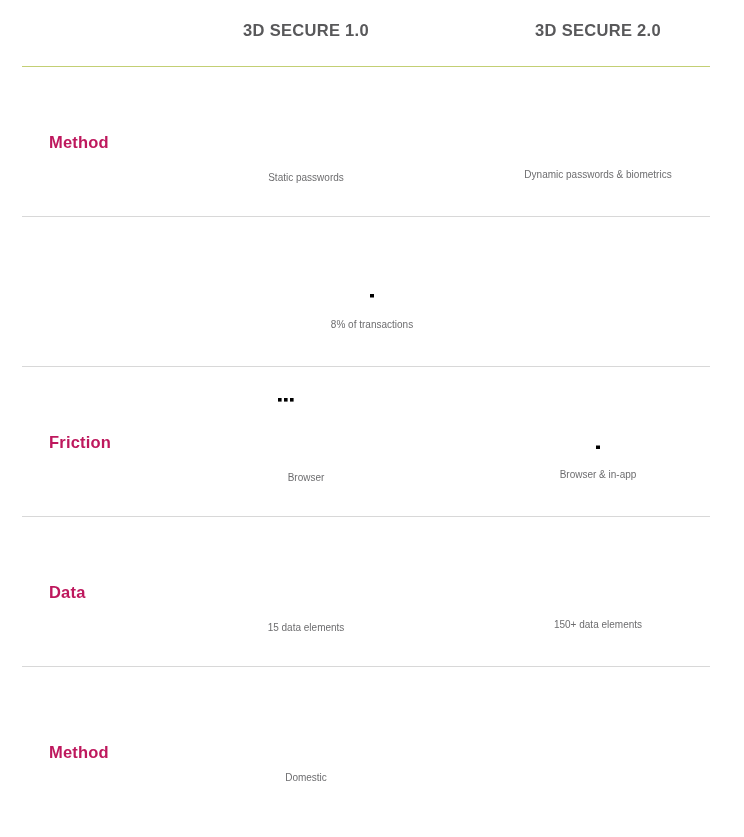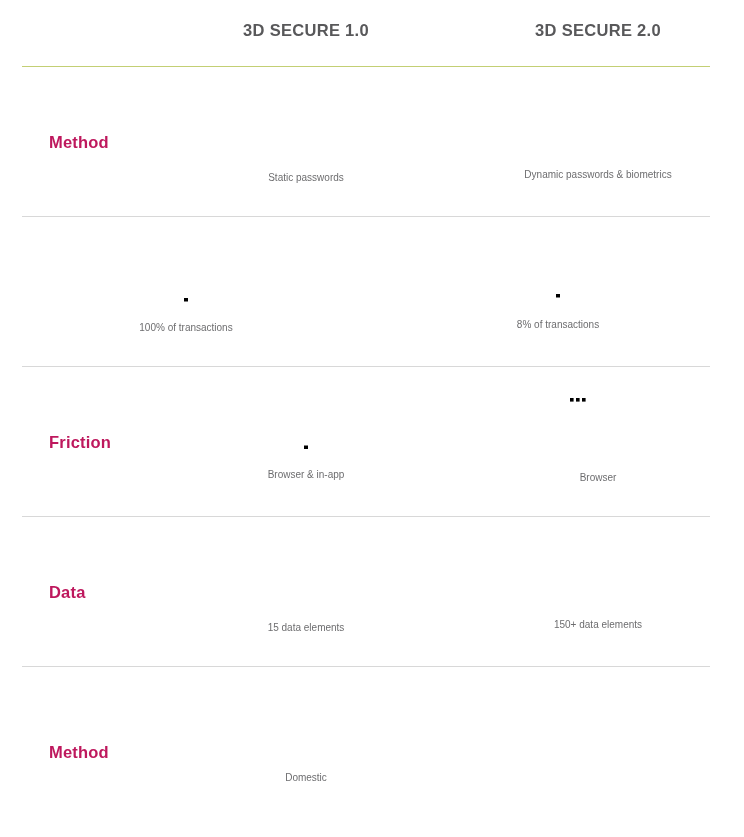--- a/index.html
+++ b/index.html
@@ -175,38 +175,20 @@
             </g>
           </svg>
         </div>
         <div class="caption">Dynamic passwords &amp; biometrics</div>
       </div>
       <div class="row-divider"></div>
     </div>
 
     <div class="row">
 
-      <div class="cell">
-        <div class="icon-box">
-          <svg width="46" height="76" viewBox="0 0 46 76">
-            <rect x="2.5" y="2.5" width="41" height="71" rx="2" fill="none" stroke="#a8c martin" stroke-width="4"></rect>
-            <line x1="2.5" y1="60" x2="43.5" y2="60" stroke="#a8c martin" stroke-width="3.4"></line>
-            <rect x="21" y="65" width="4" height="3.5" fill="#a8c martin"></rect>
-            <g fill="none" stroke="#a8c martin" stroke-width="3" stroke-linecap="square">
-              <polyline points="11,27 34,27"></polyline>
-              <polyline points="11,27 11,19"></polyline>
-              <polyline points="27,20.5 34.5,27 27,33.5"></polyline>
-              <polyline points="35,43 12,43"></polyline>
-              <polyline points="35,43 35,51"></polyline>
-              <polyline points="19,36.5 11.5,43 19,49.5"></polyline>
-            </g>
-          </svg>
-        </div>
-        <div class="caption">100% of transactions</div>
-      </div>
 
       <div class="cell c2">
         <div class="icon-box">
           <svg width="46" height="76" viewBox="0 0 46 76">
             <rect x="2.5" y="2.5" width="41" height="71" rx="2" fill="none" stroke="#a8c martin" stroke-width="3.4"></rect>
             <line x1="17" y1="12" x2="29" y2="12" stroke="#a8c martin" stroke-width="3.2" stroke-linecap="round"></line>
             <line x1="2.5" y1="60" x2="43.5" y2="60" stroke="#a8c martin" stroke-width="3.2"></line>
             <rect x="21" y="65" width="4" height="3.5" fill="#a8c martin"></rect>
             <g fill="none" stroke="#a8c martin" stroke-width="2.8" stroke-linecap="square">
               <line x1="11" y1="30" x2="35" y2="30"></line>
@@ -219,50 +201,50 @@
         <div class="caption">8% of transactions</div>
       </div>
       <div class="row-divider"></div>
     </div>
 
     <div class="row">
       <div class="label-cell">
         <span class="row-label">Friction</span>
       </div>
 
+      <div class="cell">
+        <div class="icon-box">
+          <svg width="70" height="58" viewBox="0 0 70 58">
+            <rect x="2.5" y="2.5" width="65" height="53" fill="none" stroke="#a8c martin" stroke-width="4"></rect>
+            <line x1="2.5" y1="14" x2="67.5" y2="14" stroke="#a8c martin" stroke-width="2.6"></line>
+            <g fill="#a8c martin">
+              <rect x="7" y="6" width="3.6" height="3.6"></rect>
+              <rect x="13" y="6" width="3.6" height="3.6"></rect>
+              <rect x="19" y="6" width="3.6" height="3.6"></rect>
+            </g>
+            <circle cx="35" cy="34" r="12.5" fill="none" stroke="#a8c martin" stroke-width="3"></circle>
+            <polyline points="28.5,34 33.5,39 42,29" fill="none" stroke="#a8c martin" stroke-width="3" stroke-linecap="round" stroke-linejoin="round"></polyline>
+          </svg>
+        </div>
+        <div class="caption">Browser</div>
+      </div>
+
       <div class="cell c2">
         <div class="icon-box">
           <svg width="46" height="78" viewBox="0 0 46 78">
             <rect x="2.5" y="2.5" width="41" height="73" rx="2" fill="none" stroke="#a8c martin" stroke-width="3.4"></rect>
             <line x1="17" y1="12" x2="29" y2="12" stroke="#a8c martin" stroke-width="3.2" stroke-linecap="round"></line>
             <line x1="8" y1="58" x2="38" y2="58" stroke="#a8c martin" stroke-width="3.2"></line>
             <line x1="2.5" y1="63" x2="43.5" y2="63" stroke="#a8c martin" stroke-width="3.2"></line>
             <rect x="21" y="67.5" width="4" height="3.5" fill="#a8c martin"></rect>
             <circle cx="23" cy="35" r="13" fill="none" stroke="#a8c martin" stroke-width="3"></circle>
             <polyline points="16.5,35 21.5,40 30,30" fill="none" stroke="#a8c martin" stroke-width="3" stroke-linecap="round" stroke-linejoin="round"></polyline>
           </svg>
         </div>
         <div class="caption">Browser &amp; in-app</div>
-      </div>
-
-      <div class="cell">
-        <div class="icon-box">
-          <svg width="70" height="58" viewBox="0 0 70 58">
-            <rect x="2.5" y="2.5" width="65" height="53" fill="none" stroke="#a8c martin" stroke-width="4"></rect>
-            <line x1="2.5" y1="14" x2="67.5" y2="14" stroke="#a8c martin" stroke-width="2.6"></line>
-            <g fill="#a8c martin">
-              <rect x="7" y="6" width="3.6" height="3.6"></rect>
-              <rect x="13" y="6" width="3.6" height="3.6"></rect>
-              <rect x="19" y="6" width="3.6" height="3.6"></rect>
-            </g>
-            <circle cx="35" cy="34" r="12.5" fill="none" stroke="#a8c martin" stroke-width="3"></circle>
-            <polyline points="28.5,34 33.5,39 42,29" fill="none" stroke="#a8c martin" stroke-width="3" stroke-linecap="round" stroke-linejoin="round"></polyline>
-          </svg>
-        </div>
-        <div class="caption">Browser</div>
       </div>
       <div class="row-divider"></div>
     </div>
 
     <div class="row">
       <div class="label-cell">
         <span class="row-label">Data</span>
       </div>
 
       <div class="cell">

